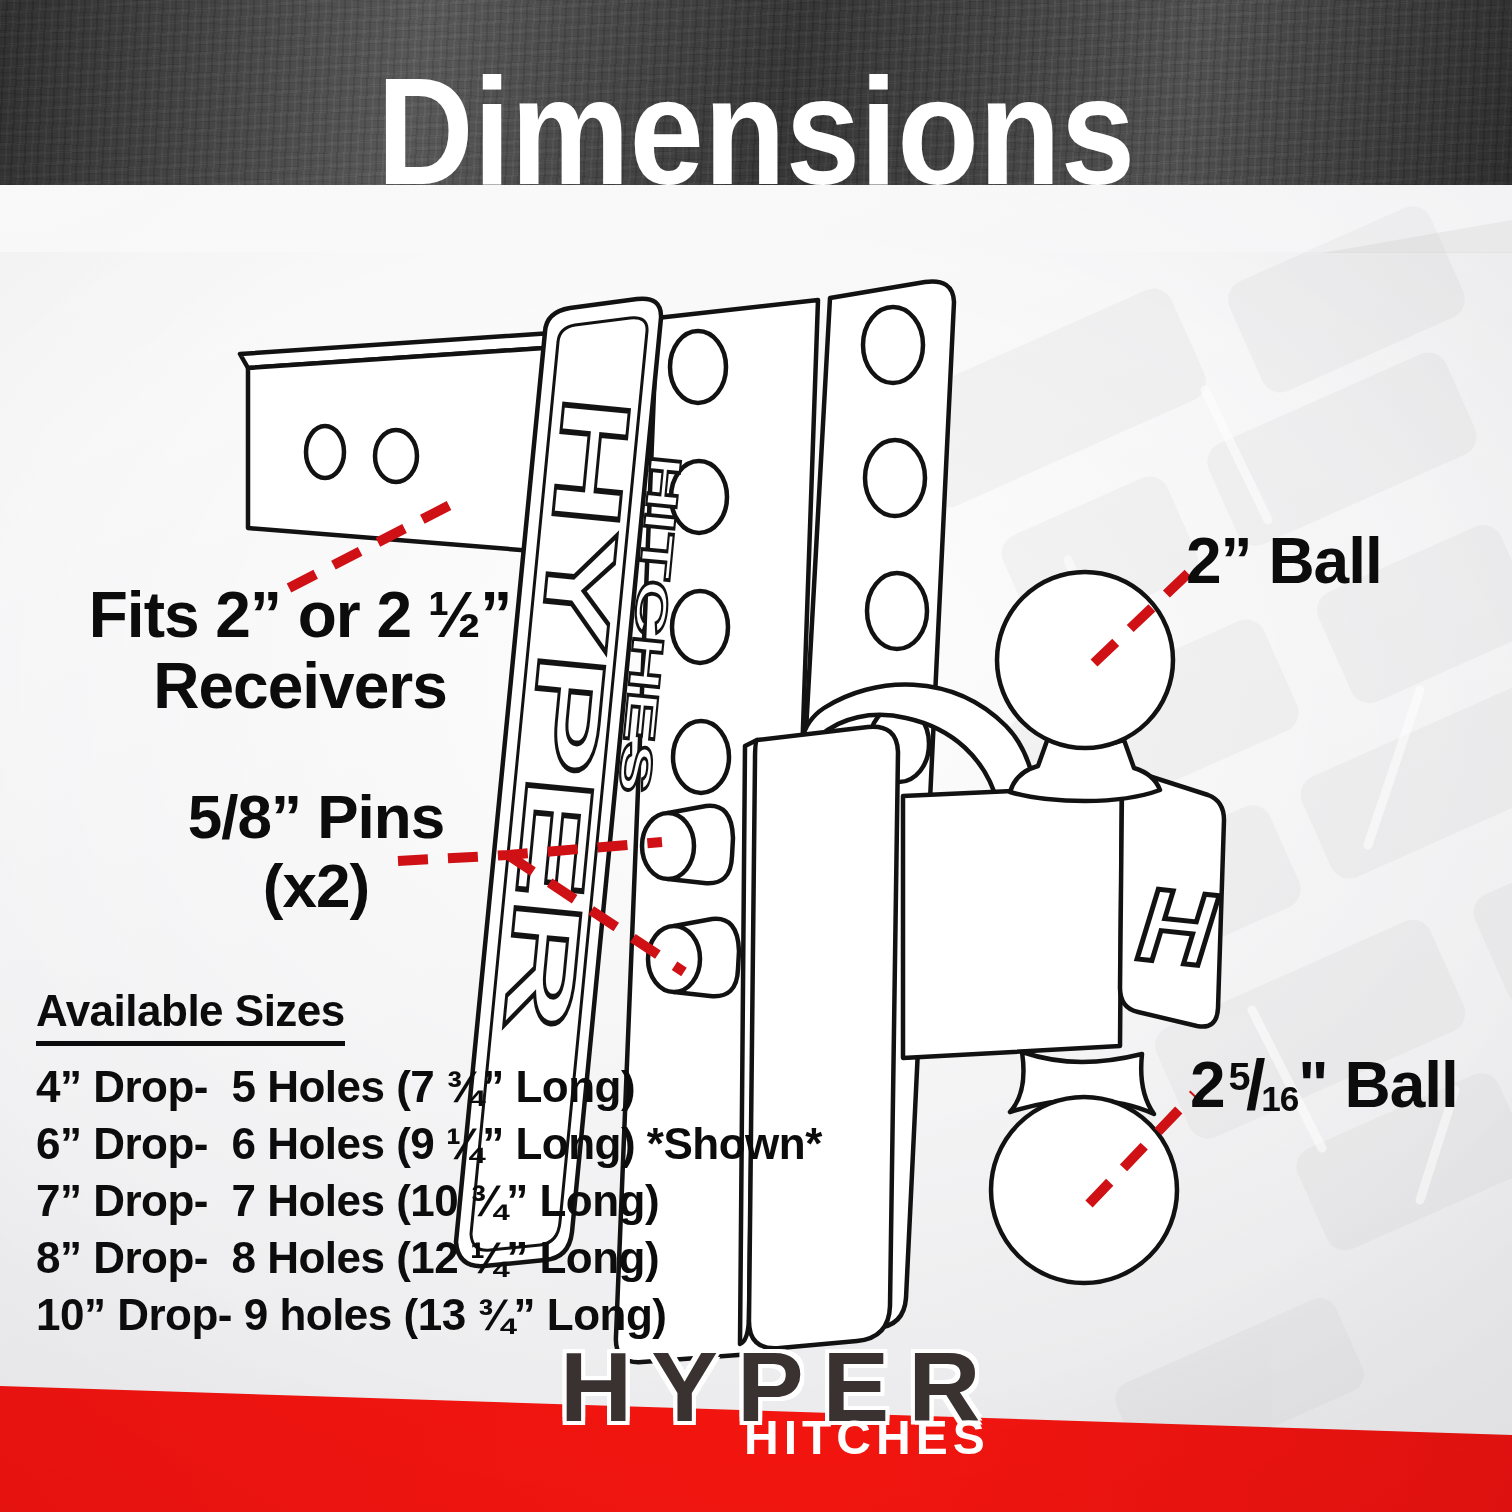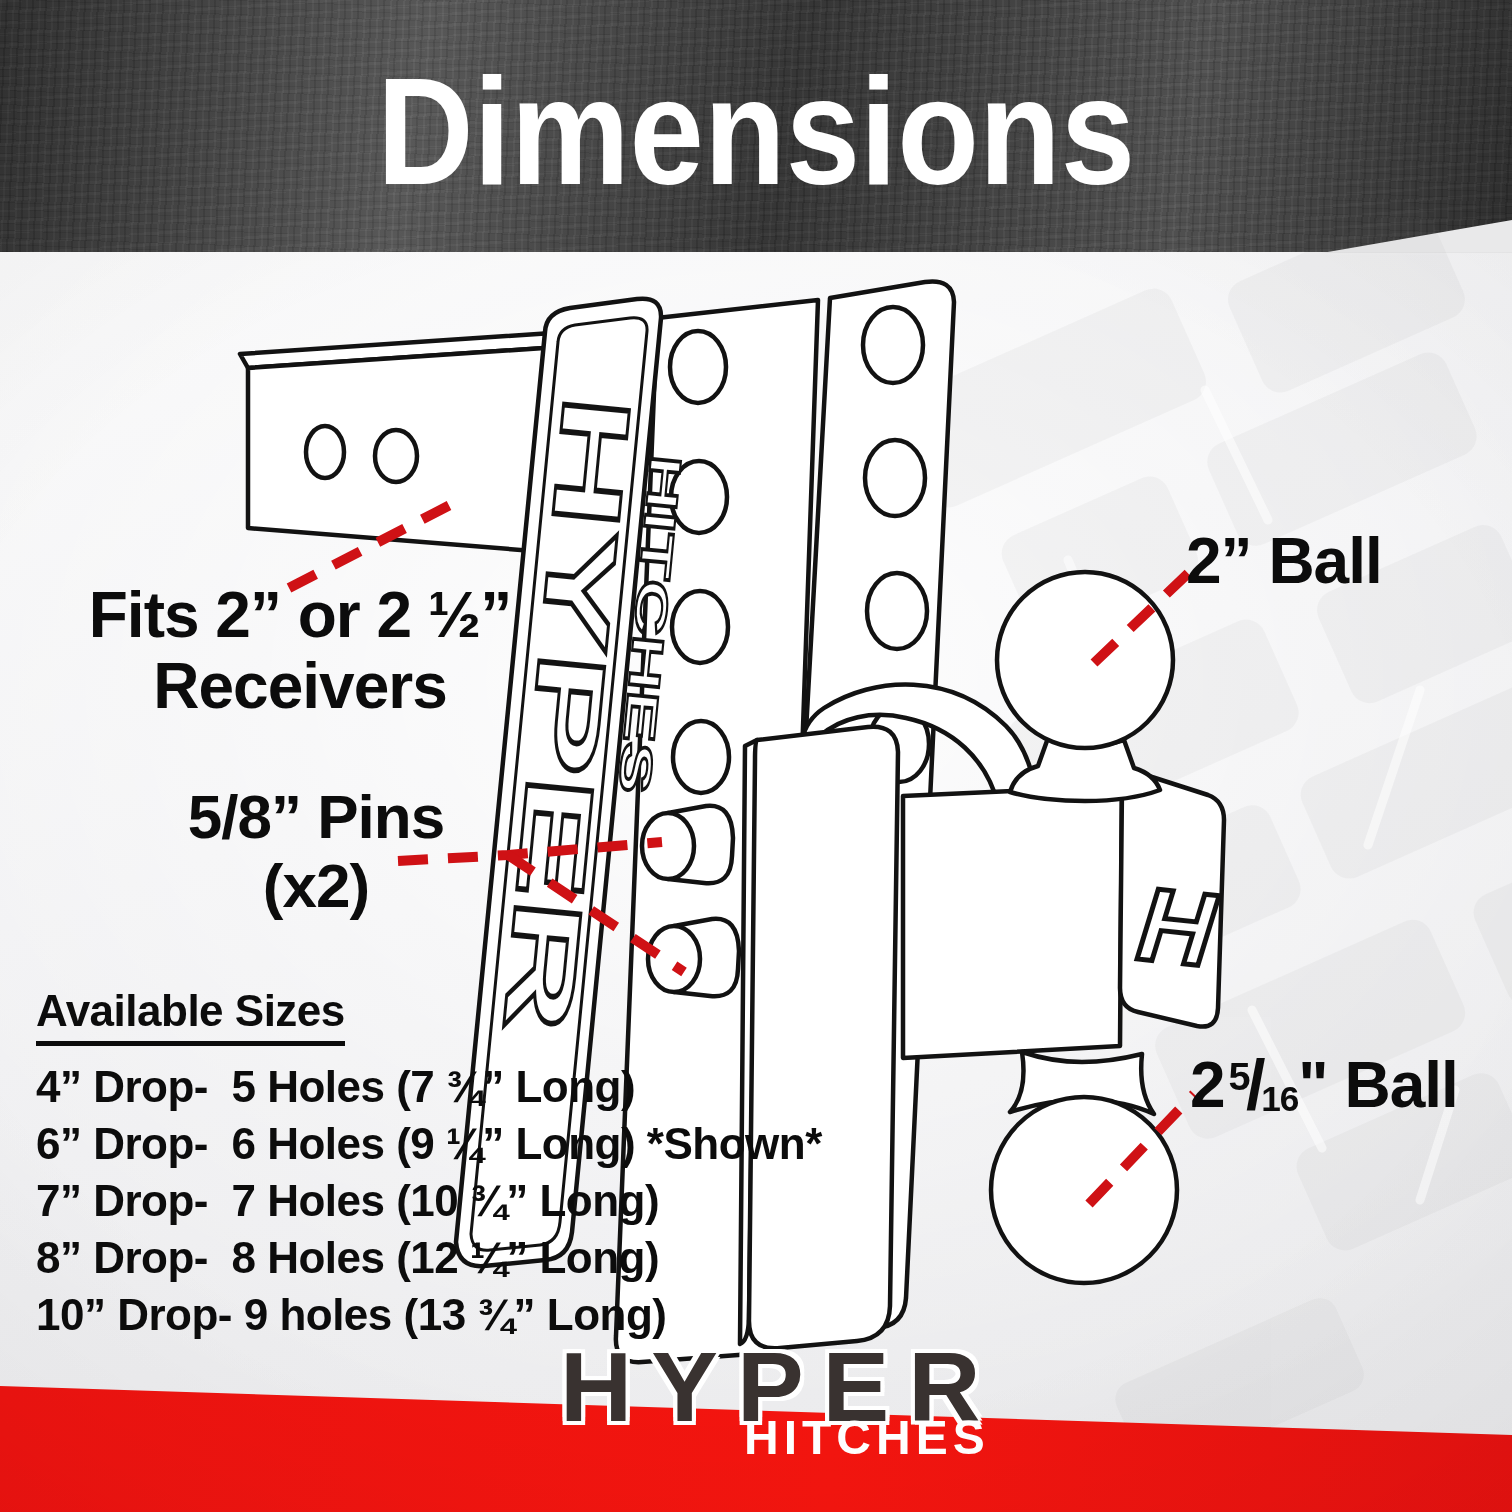--- a/index.html
+++ b/index.html
@@ -6,21 +6,21 @@
   *{box-sizing:border-box;}
   #stage{
     position:relative;width:1512px;height:1512px;overflow:hidden;
     font-family:"Liberation Sans","DejaVu Sans",sans-serif;
     background:
       radial-gradient(ellipse 120% 90% at 50% 45%, rgba(255,255,255,.9) 0%, rgba(255,255,255,0) 60%),
       linear-gradient(160deg,#fafafa 0%,#f0f0f2 45%,#e7e7e9 100%);
   }
   
   .header{
-    position:absolute;left:0;top:0;width:1512px;height:252px;
+    position:absolute;left:0;top:0;width:1512px;height:185px;
     background-color:#454545;
     background-image:
       linear-gradient(100deg, rgba(0,0,0,.30), rgba(255,255,255,.10) 28%, rgba(0,0,0,.22) 52%, rgba(255,255,255,.06) 78%, rgba(0,0,0,.34)),
       repeating-linear-gradient(93deg, rgba(255,255,255,.05) 0 2px, transparent 2px 6px, rgba(0,0,0,.14) 6px 8px, transparent 8px 13px),
       repeating-linear-gradient(2deg, rgba(0,0,0,.10) 0 1px, transparent 1px 7px),
       repeating-linear-gradient(176deg, rgba(255,255,255,.04) 0 3px, transparent 3px 11px);
   }
   .header-title{
     position:absolute;left:0;top:52px;width:1512px;text-align:center;
     color:#ffffff;font-weight:bold;font-size:152px;letter-spacing:0px;

